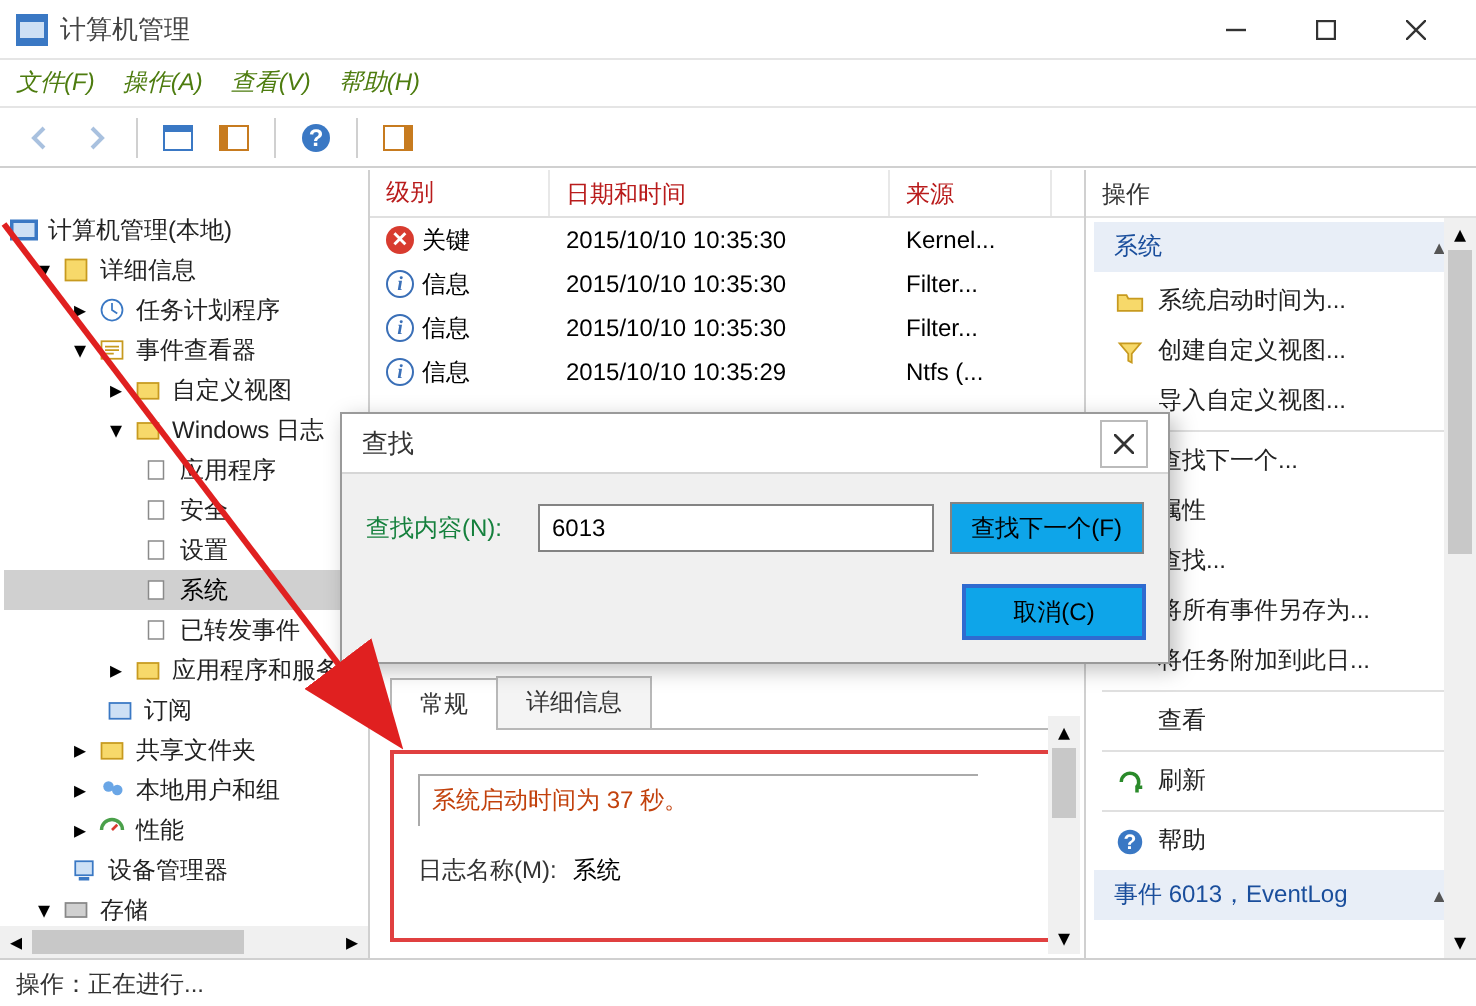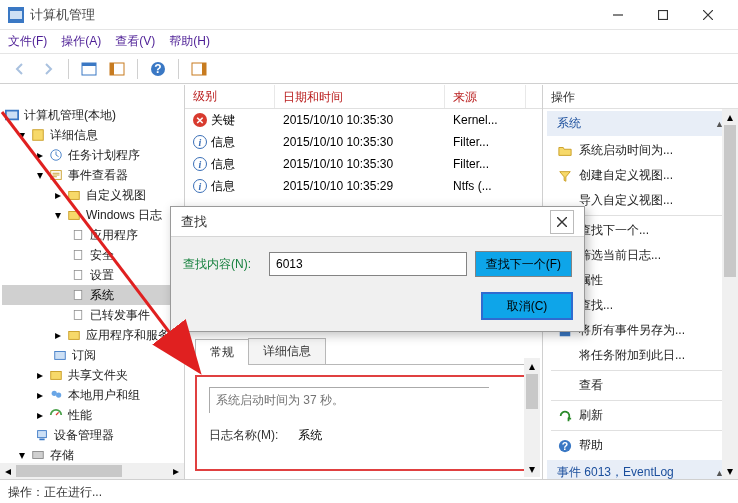--- a/index.html
+++ b/index.html
@@ -8,21 +8,21 @@
 
 .titlebar { height: 30px; background: #fff; display: flex; align-items: center; padding: 0 8px; border-bottom: 1px solid #e5e5e5; }
 .titlebar .icon { width: 16px; height: 16px; margin-right: 6px; }
 .titlebar .title { flex: 1; color: #444; font-size: 13px; }
 .winbtns { display: flex; }
 .winbtn { width: 45px; height: 28px; display: flex; align-items: center; justify-content: center; color: #666; }
 .winbtn svg { width: 10px; height: 10px; }
 
 
 .menubar { height: 24px; display: flex; align-items: center; padding: 0 8px; border-bottom: 1px solid #e5e5e5; }
-.menubar span { margin-right: 14px; color: #4c1d95; cursor: default; }
+.menubar span { margin-right: 14px; color: #4d7c0f; cursor: default; font-style: italic; }
 
 
 .toolbar { height: 30px; display: flex; align-items: center; padding: 0 8px; border-bottom: 1px solid #d0d0d0; gap: 4px; }
 .tbtn { width: 24px; height: 24px; display: flex; align-items: center; justify-content: center; border: 1px solid transparent; }
 .tbtn.disabled { opacity: 0.4; }
 .tsep { width: 1px; height: 20px; background: #d0d0d0; margin: 0 4px; }
 
 
 .main { display: flex; height: calc(503px - 30px - 24px - 30px - 24px); border-top: 1px solid #fff; }
 
@@ -57,22 +57,22 @@
 .gcol-dt { width: 170px; }
 .gcol-src { flex: 1; }
 .ricon { width: 14px; height: 14px; border-radius: 50%; display: inline-flex; align-items: center; justify-content: center; color: #fff; font-weight: bold; font-size: 10px; }
 .ricon.err { background: #d83b2f; }
 .ricon.info { background: #fff; border: 1px solid #3a6fb7; color: #3a6fb7; font-style: italic; font-family: Georgia, serif; }
 .detailpane { flex: 1; padding: 8px 10px; position: relative; background: #fff; min-height: 0; }
 .tabs { display: flex; border-bottom: 1px solid #b8b8b8; margin-bottom: 10px; }
 .tab { padding: 4px 14px; border: 1px solid #b8b8b8; background: #f4f4f4; color: #333; border-bottom: none; margin-right: -1px; }
 .tab.active { background: #fff; position: relative; top: 1px; }
 .detailbox { border: 2px solid #e04040; padding: 10px 12px; position: relative; height: 96px; }
-.detailbox .msgbox { border-top: 1px solid #aaa; border-left: 1px solid #aaa; padding: 4px 6px; width: 280px; color: #737373; }
-.logname { margin-top: 14px; display: flex; align-items: flex-start; gap: 20px; }
+.detailbox .msgbox { border-top: 1px solid #aaa; border-left: 1px solid #aaa; padding: 4px 6px; width: 280px; color: #c2410c; }
+.logname { margin-top: 14px; display: flex; align-items: flex-start; gap: 8px; }
 .logname .lbl { color: #333; }
 .detail-vscroll { position: absolute; right: 2px; top: 28px; bottom: 2px; width: 16px; background: #f0f0f0; }
 .detail-vscroll .sbtn { height: 16px; background: #f0f0f0; display: flex; align-items: center; justify-content: center; }
 .detail-vscroll .track { height: calc(100% - 32px); position: relative; }
 .detail-vscroll .thumb { position: absolute; top: 0; left: 2px; right: 2px; height: 40%; background: #c8c8c8; }
 
 
 .actionpane { width: 195px; display: flex; flex-direction: column; background: #fff; position: relative; }
 .actionhead { height: 24px; padding: 4px 8px; border-bottom: 1px solid #e0e0e0; color: #333; background: #fff; }
 .actions { padding: 0; overflow: hidden; }
@@ -456,24 +456,20 @@
       <div class="actitem">
         <span class="aicon"></span>
         <span class="alabel">导入自定义视图...</span>
       </div>
       <div class="actsep"></div>
       <div class="actitem">
         <span class="aicon"></span>
         <span class="alabel">查找下一个...</span>
       </div>
       <div class="actitem">
-        <span class="aicon"></span>
-        <span class="alabel">筛选当前日志...</span>
-      </div>
-      <div class="actitem">
         <span class="aicon">
             <svg width="14" height="14" viewBox="0 0 16 16">
               <rect x="2" y="2" width="12" height="12" fill="#fff" stroke="#888"></rect>
               <path d="M4 5h8M4 8h8M4 11h5" stroke="#888"></path>
             </svg>
           </span>
         <span class="alabel">属性</span>
       </div>
       <div class="actitem">
         <span class="aicon"></span>

